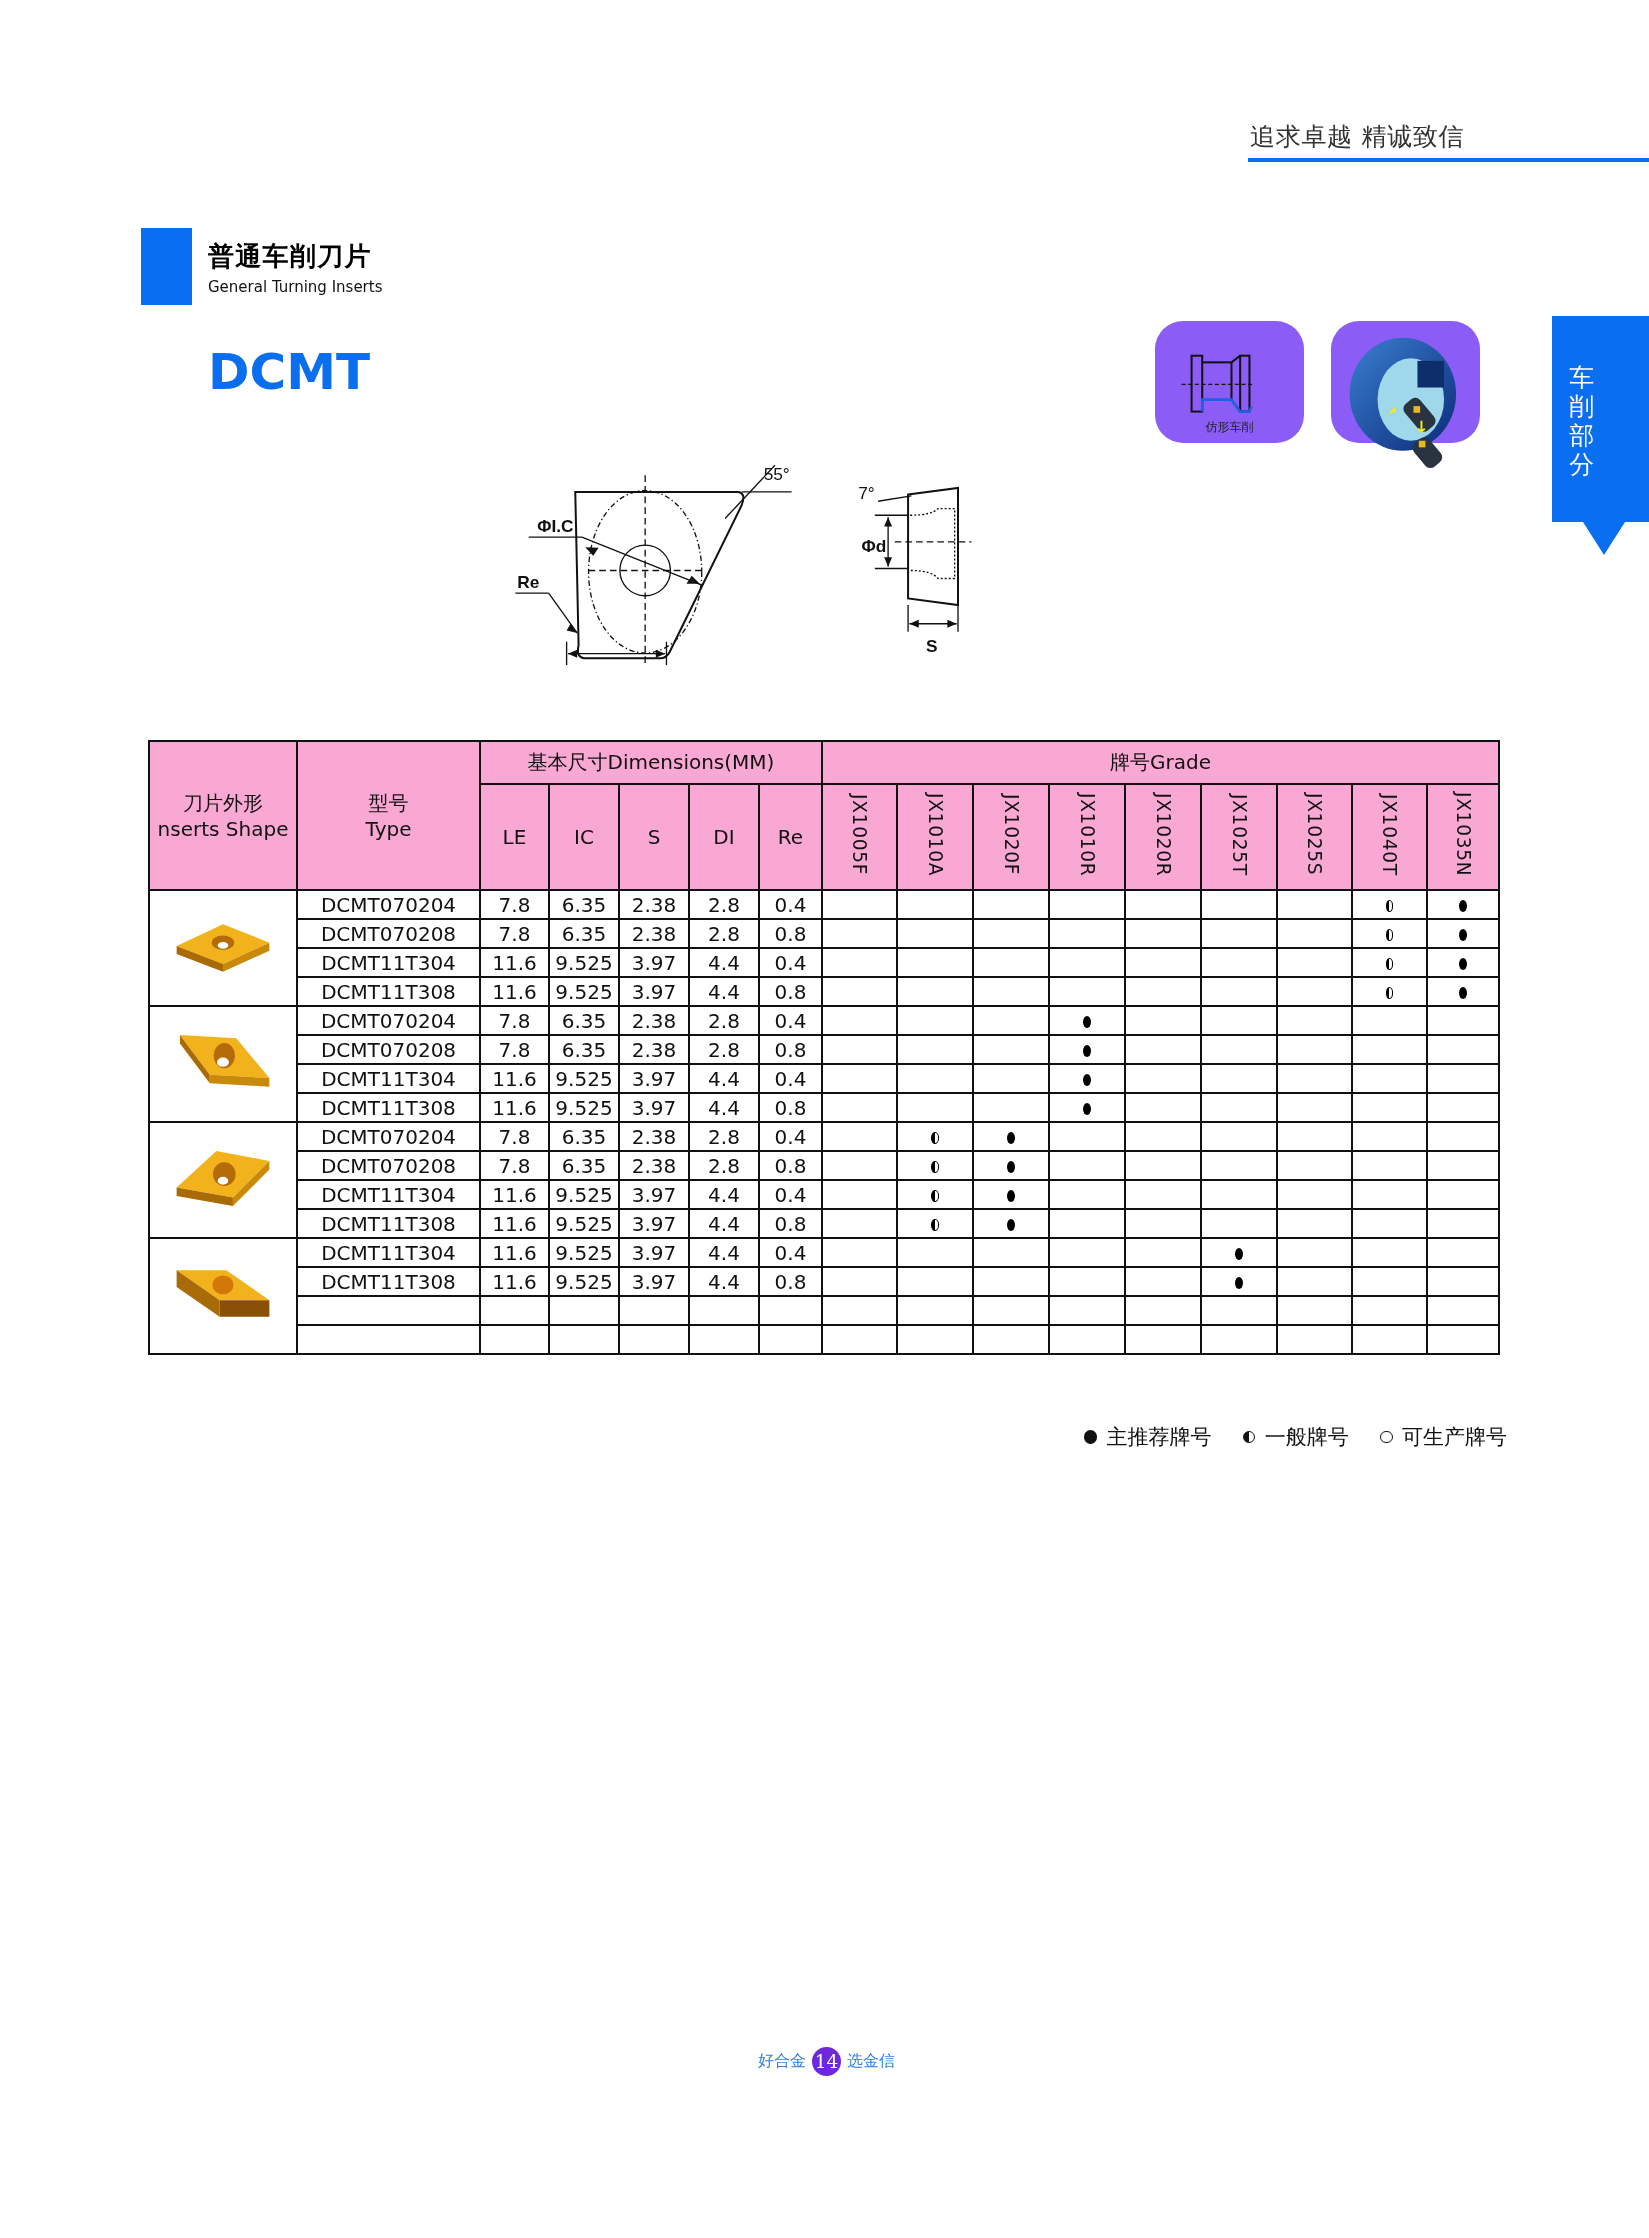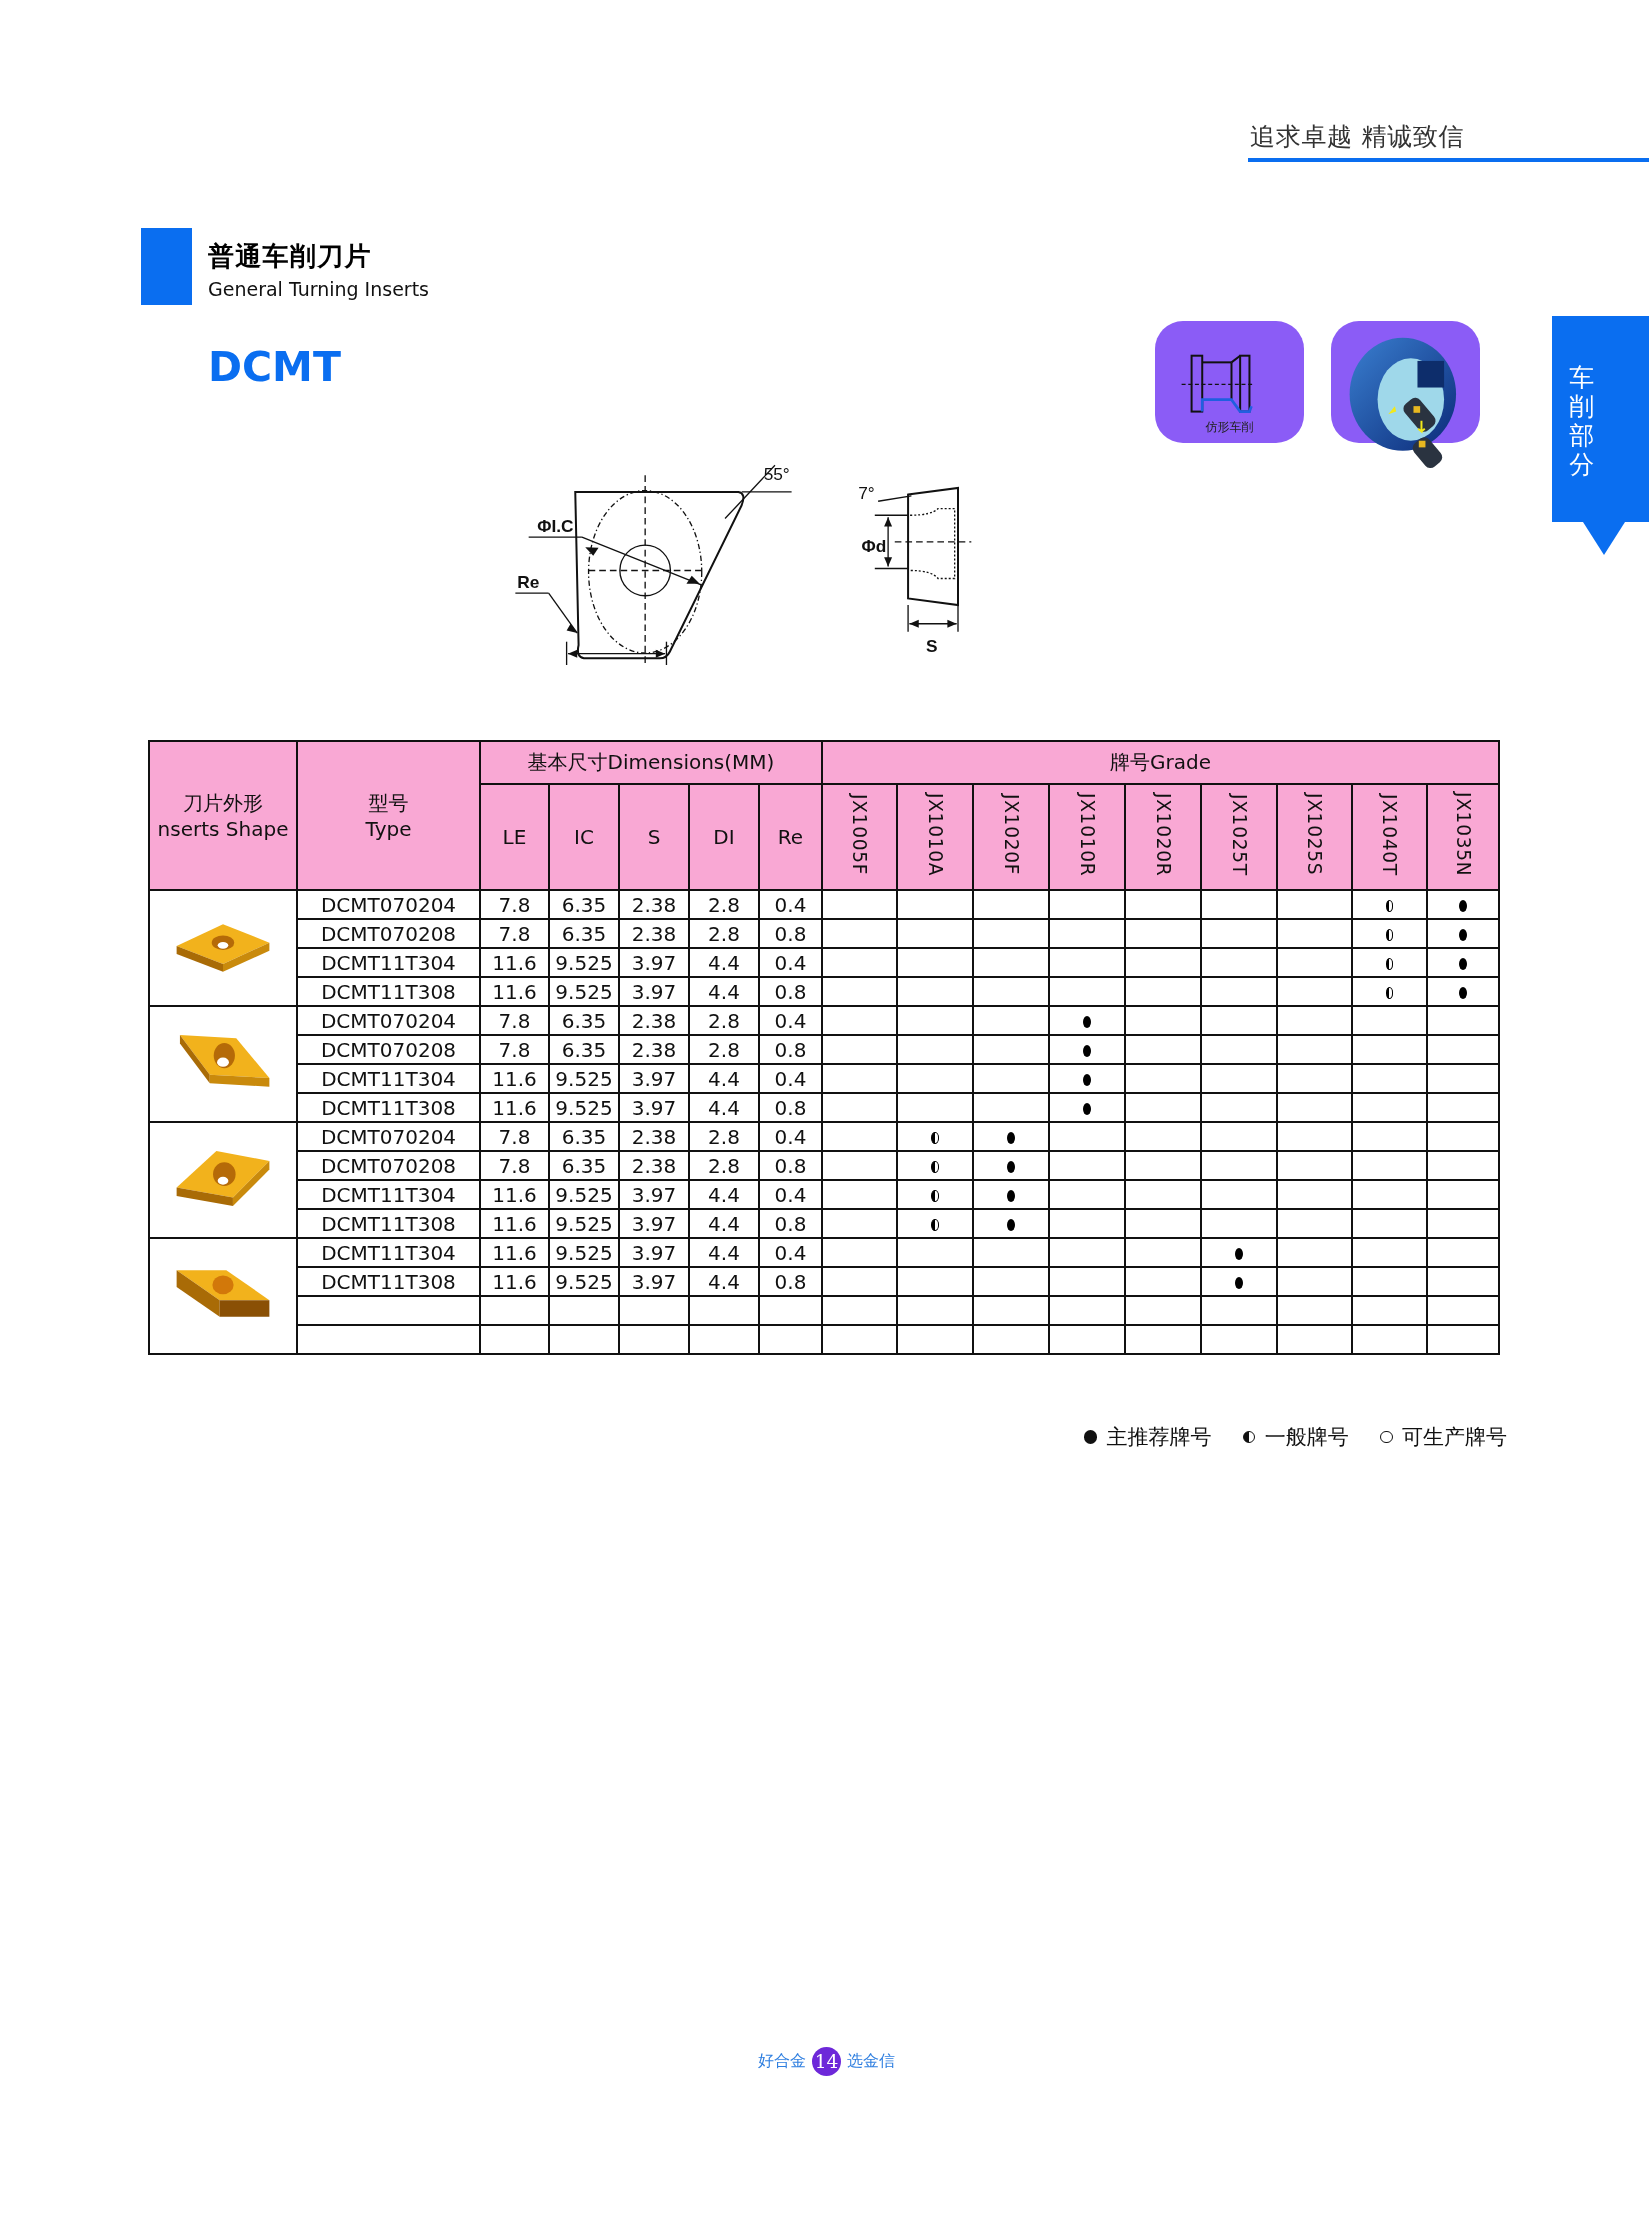--- a/index.html
+++ b/index.html
@@ -5,22 +5,22 @@
   html, body { margin:0; padding:0; background:#ffffff; }
   body { width:1649px; height:2239px; position:relative; overflow:hidden;
          font-family:"DejaVu Sans","Liberation Sans",sans-serif; color:#111; }
   .abs { position:absolute; }
   
   .slogan { left:1250px; top:120px; font-size:25px; color:#333; letter-spacing:0.7px; }
   .slogan-line { left:1248px; top:158px; width:402px; height:4px; background:#0a6ef0; }
   
   .title-bar { left:141px; top:228px; width:51px; height:77px; background:#0a6ef0; }
   .title-cn { left:208px; top:239px; font-size:26px; font-weight:bold; color:#000; letter-spacing:1.3px; }
-  .title-en { left:208px; top:278px; font-size:19px; color:#111; }
-  .model { left:208px; top:343px; font-size:41px; font-weight:bold; color:#0a6ef0; }
+  .title-en { left:208px; top:278px; font-size:15px; color:#111; }
+  .model { left:208px; top:343px; font-size:50px; font-weight:bold; color:#0a6ef0; }
   
   .card { width:149px; height:122px; background:#8b5cf6; border-radius:28px; }
   .card1 { left:1155px; top:321px; }
   .card2 { left:1331px; top:321px; }
   .card-label { position:absolute; left:0; width:100%; top:98px; text-align:center; font-size:12px; color:#222; }
   
   .side-tab { left:1552px; top:316px; width:98px; height:206px; background:#0a6ef0; }
   .side-tab-arrow { left:1583px; top:522px; width:0; height:0; border-left:21px solid transparent; border-right:21px solid transparent; border-top:33px solid #0a6ef0; }
   .side-tab-text { position:absolute; left:13.3px; top:47px; width:33px; font-size:25px; color:#fff; line-height:29px; text-align:center; }
   

